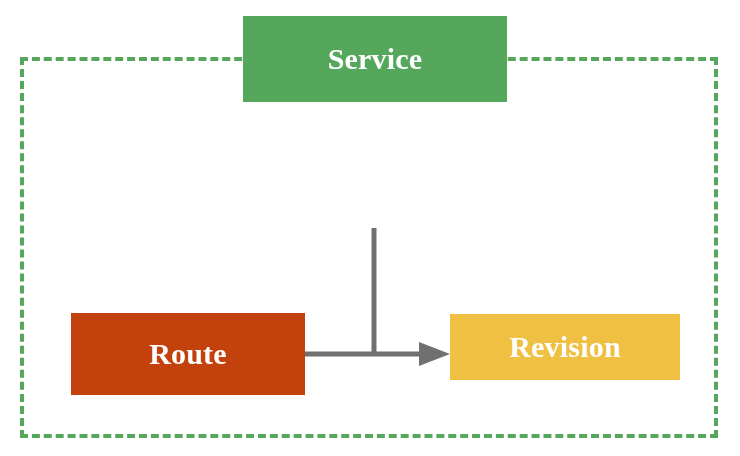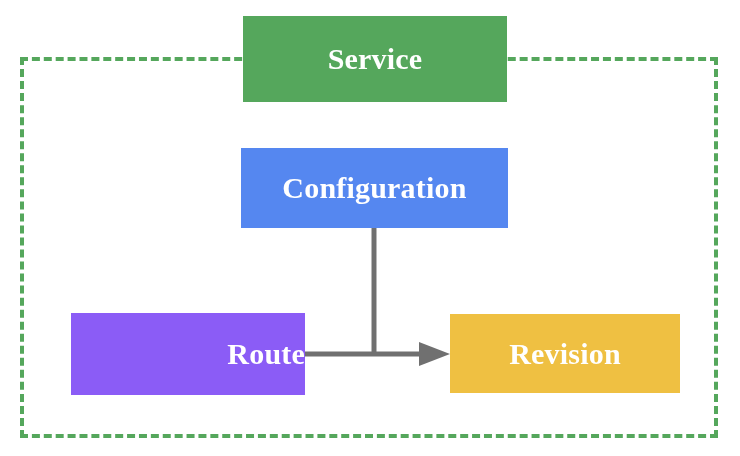--- a/index.html
+++ b/index.html
@@ -54,29 +54,28 @@
     width: 267px;
     height: 80px;
     background: #5587f0;
     font-size: 30px;
   }
   .node-route {
     left: 71px;
     top: 313px;
     width: 234px;
     height: 82px;
-    background: #8b5cf6;
+    background: #c2410c;
     font-size: 30px;
-    justify-content: flex-end;
   }
   .node-revision {
     left: 450px;
     top: 314px;
     width: 230px;
-    height: 79px;
+    height: 66px;
     background: #efc042;
     font-size: 30px;
   }
   .connectors {
     position: absolute;
     left: 0;
     top: 0;
     width: 740px;
     height: 456px;
     z-index: 2;
@@ -96,23 +95,20 @@
 
     <line x1="305" y1="354" x2="424" y2="354" stroke="#707070" stroke-width="5"></line>
 
     <polygon points="419,342 450,354 419,366" fill="#707070"></polygon>
   </svg>
 
   <div class="node node-service">
     <span>Service</span>
   </div>
 
-  <div class="node node-configuration">
-    <span>Configuration</span>
-  </div>
 
   <div class="node node-route">
     <span>Route</span>
   </div>
 
   <div class="node node-revision">
     <span>Revision</span>
   </div>
 
 </div>

